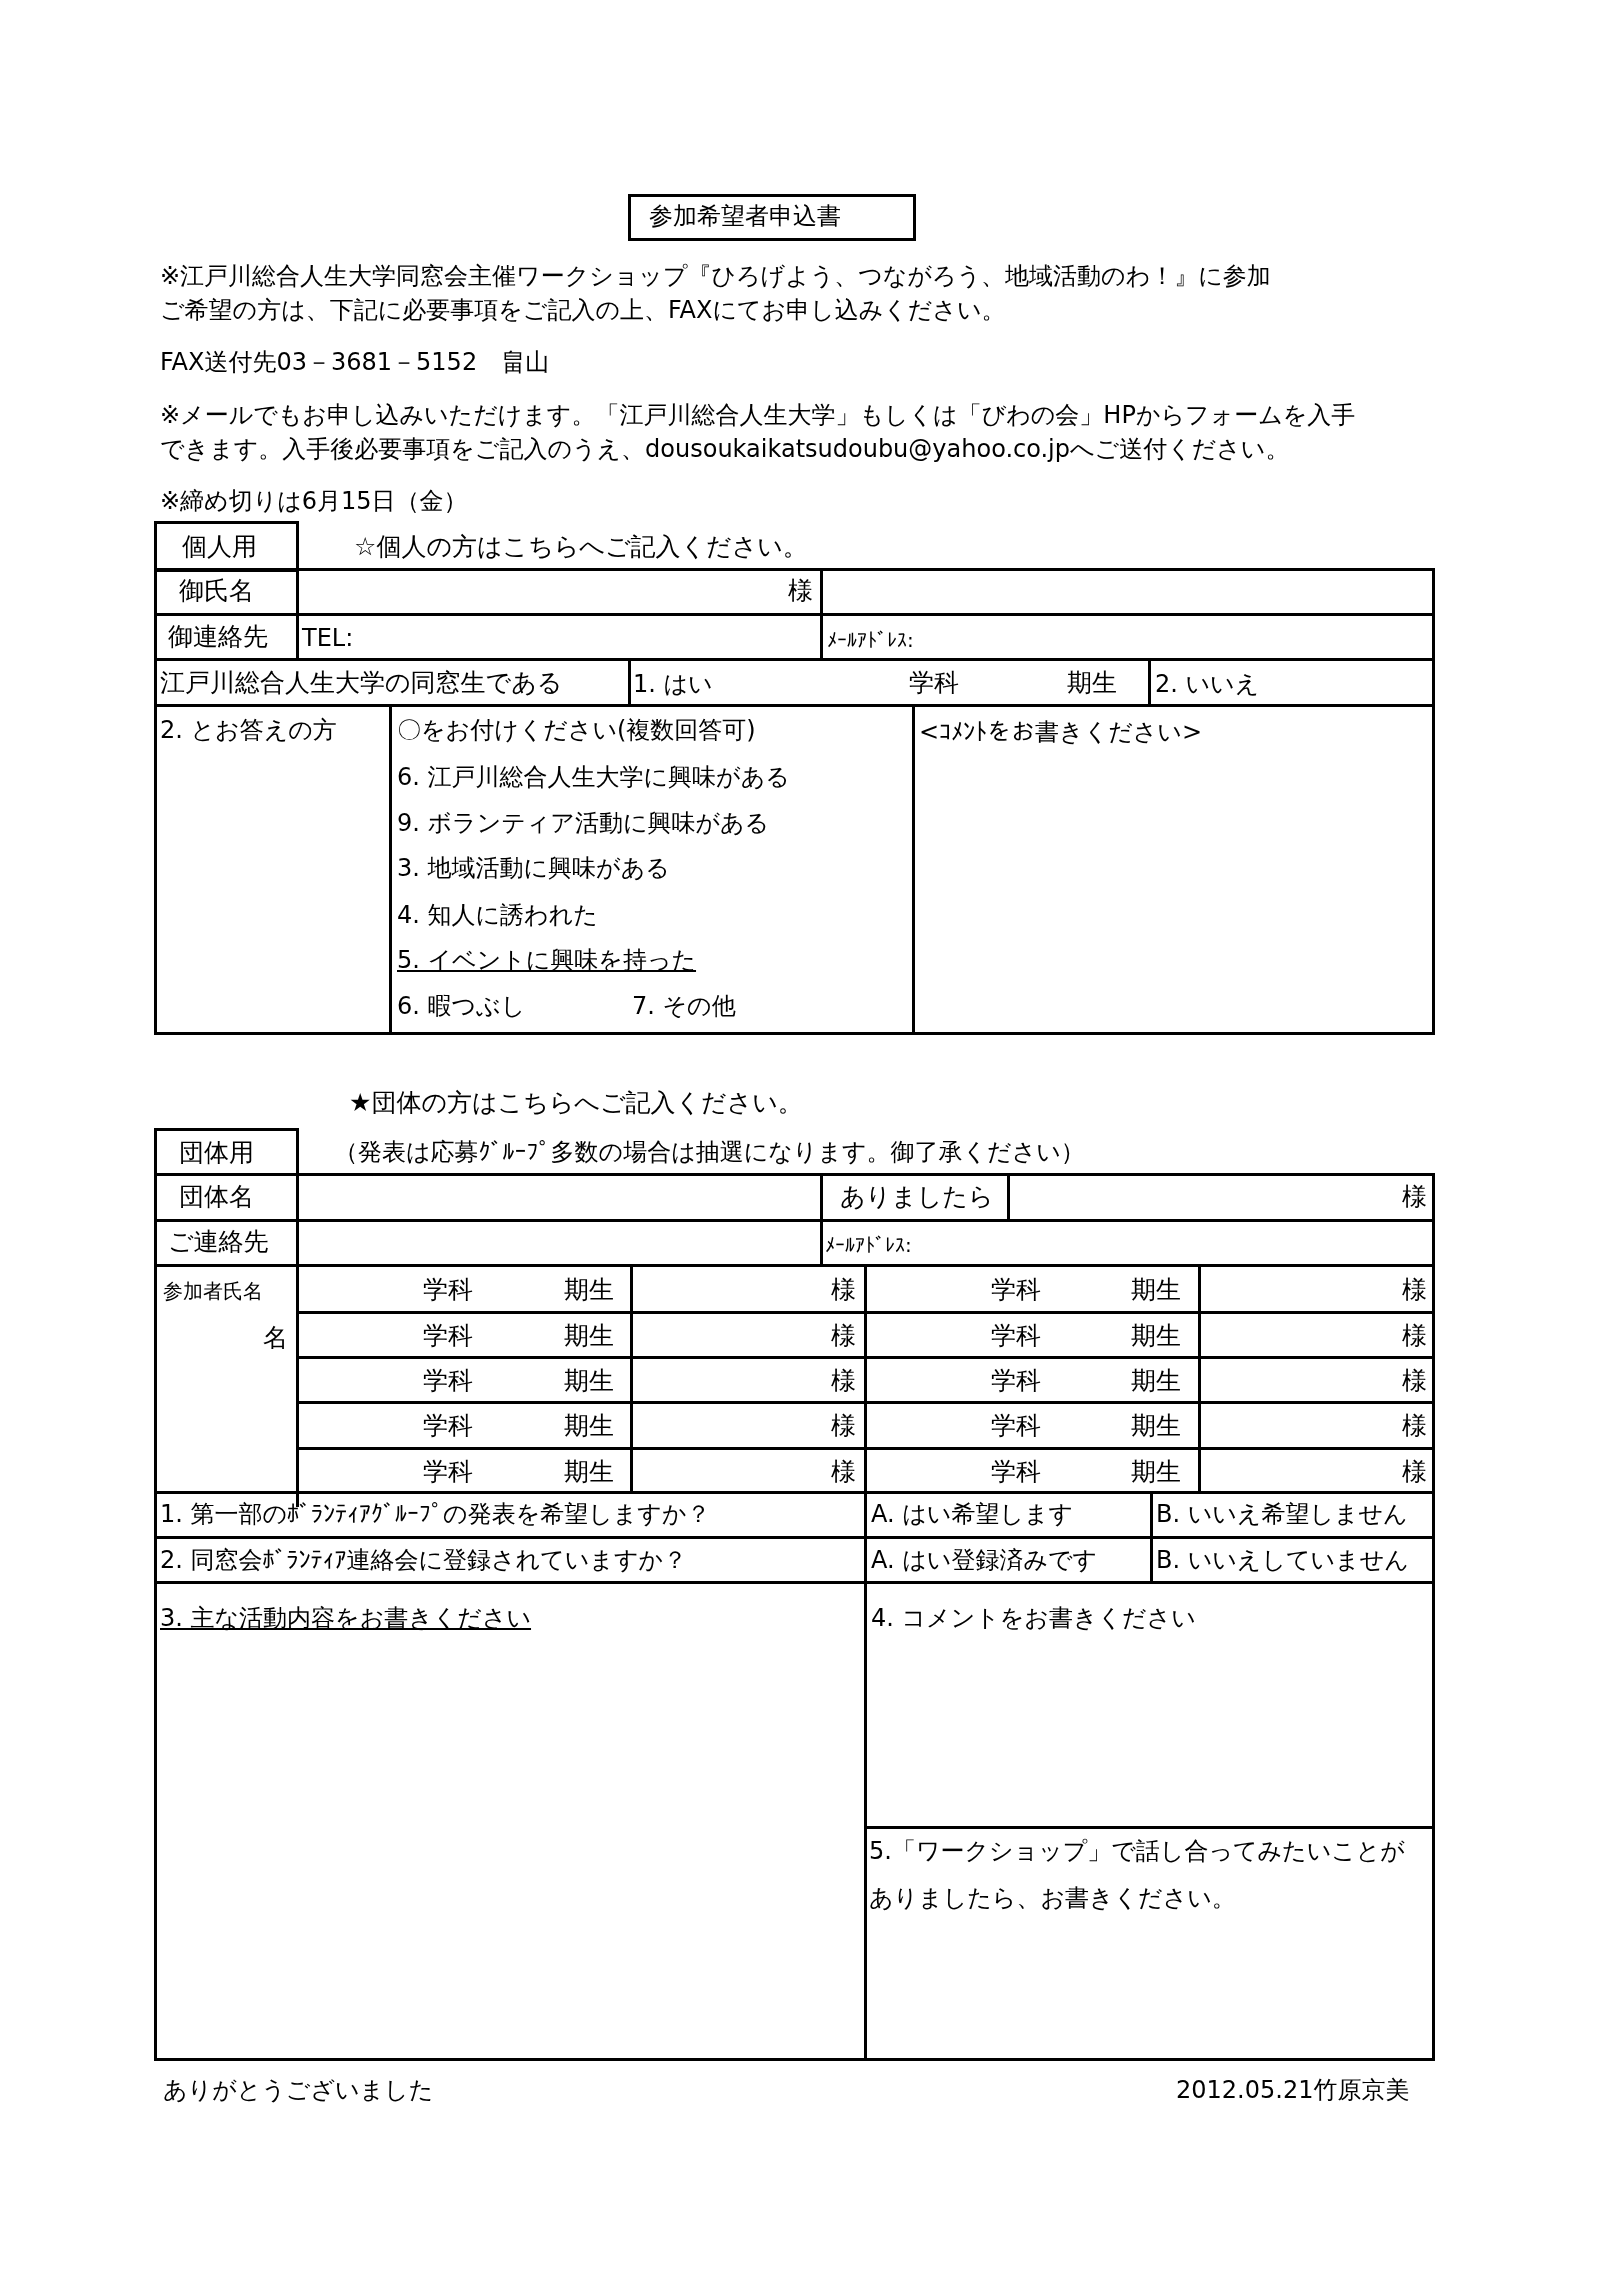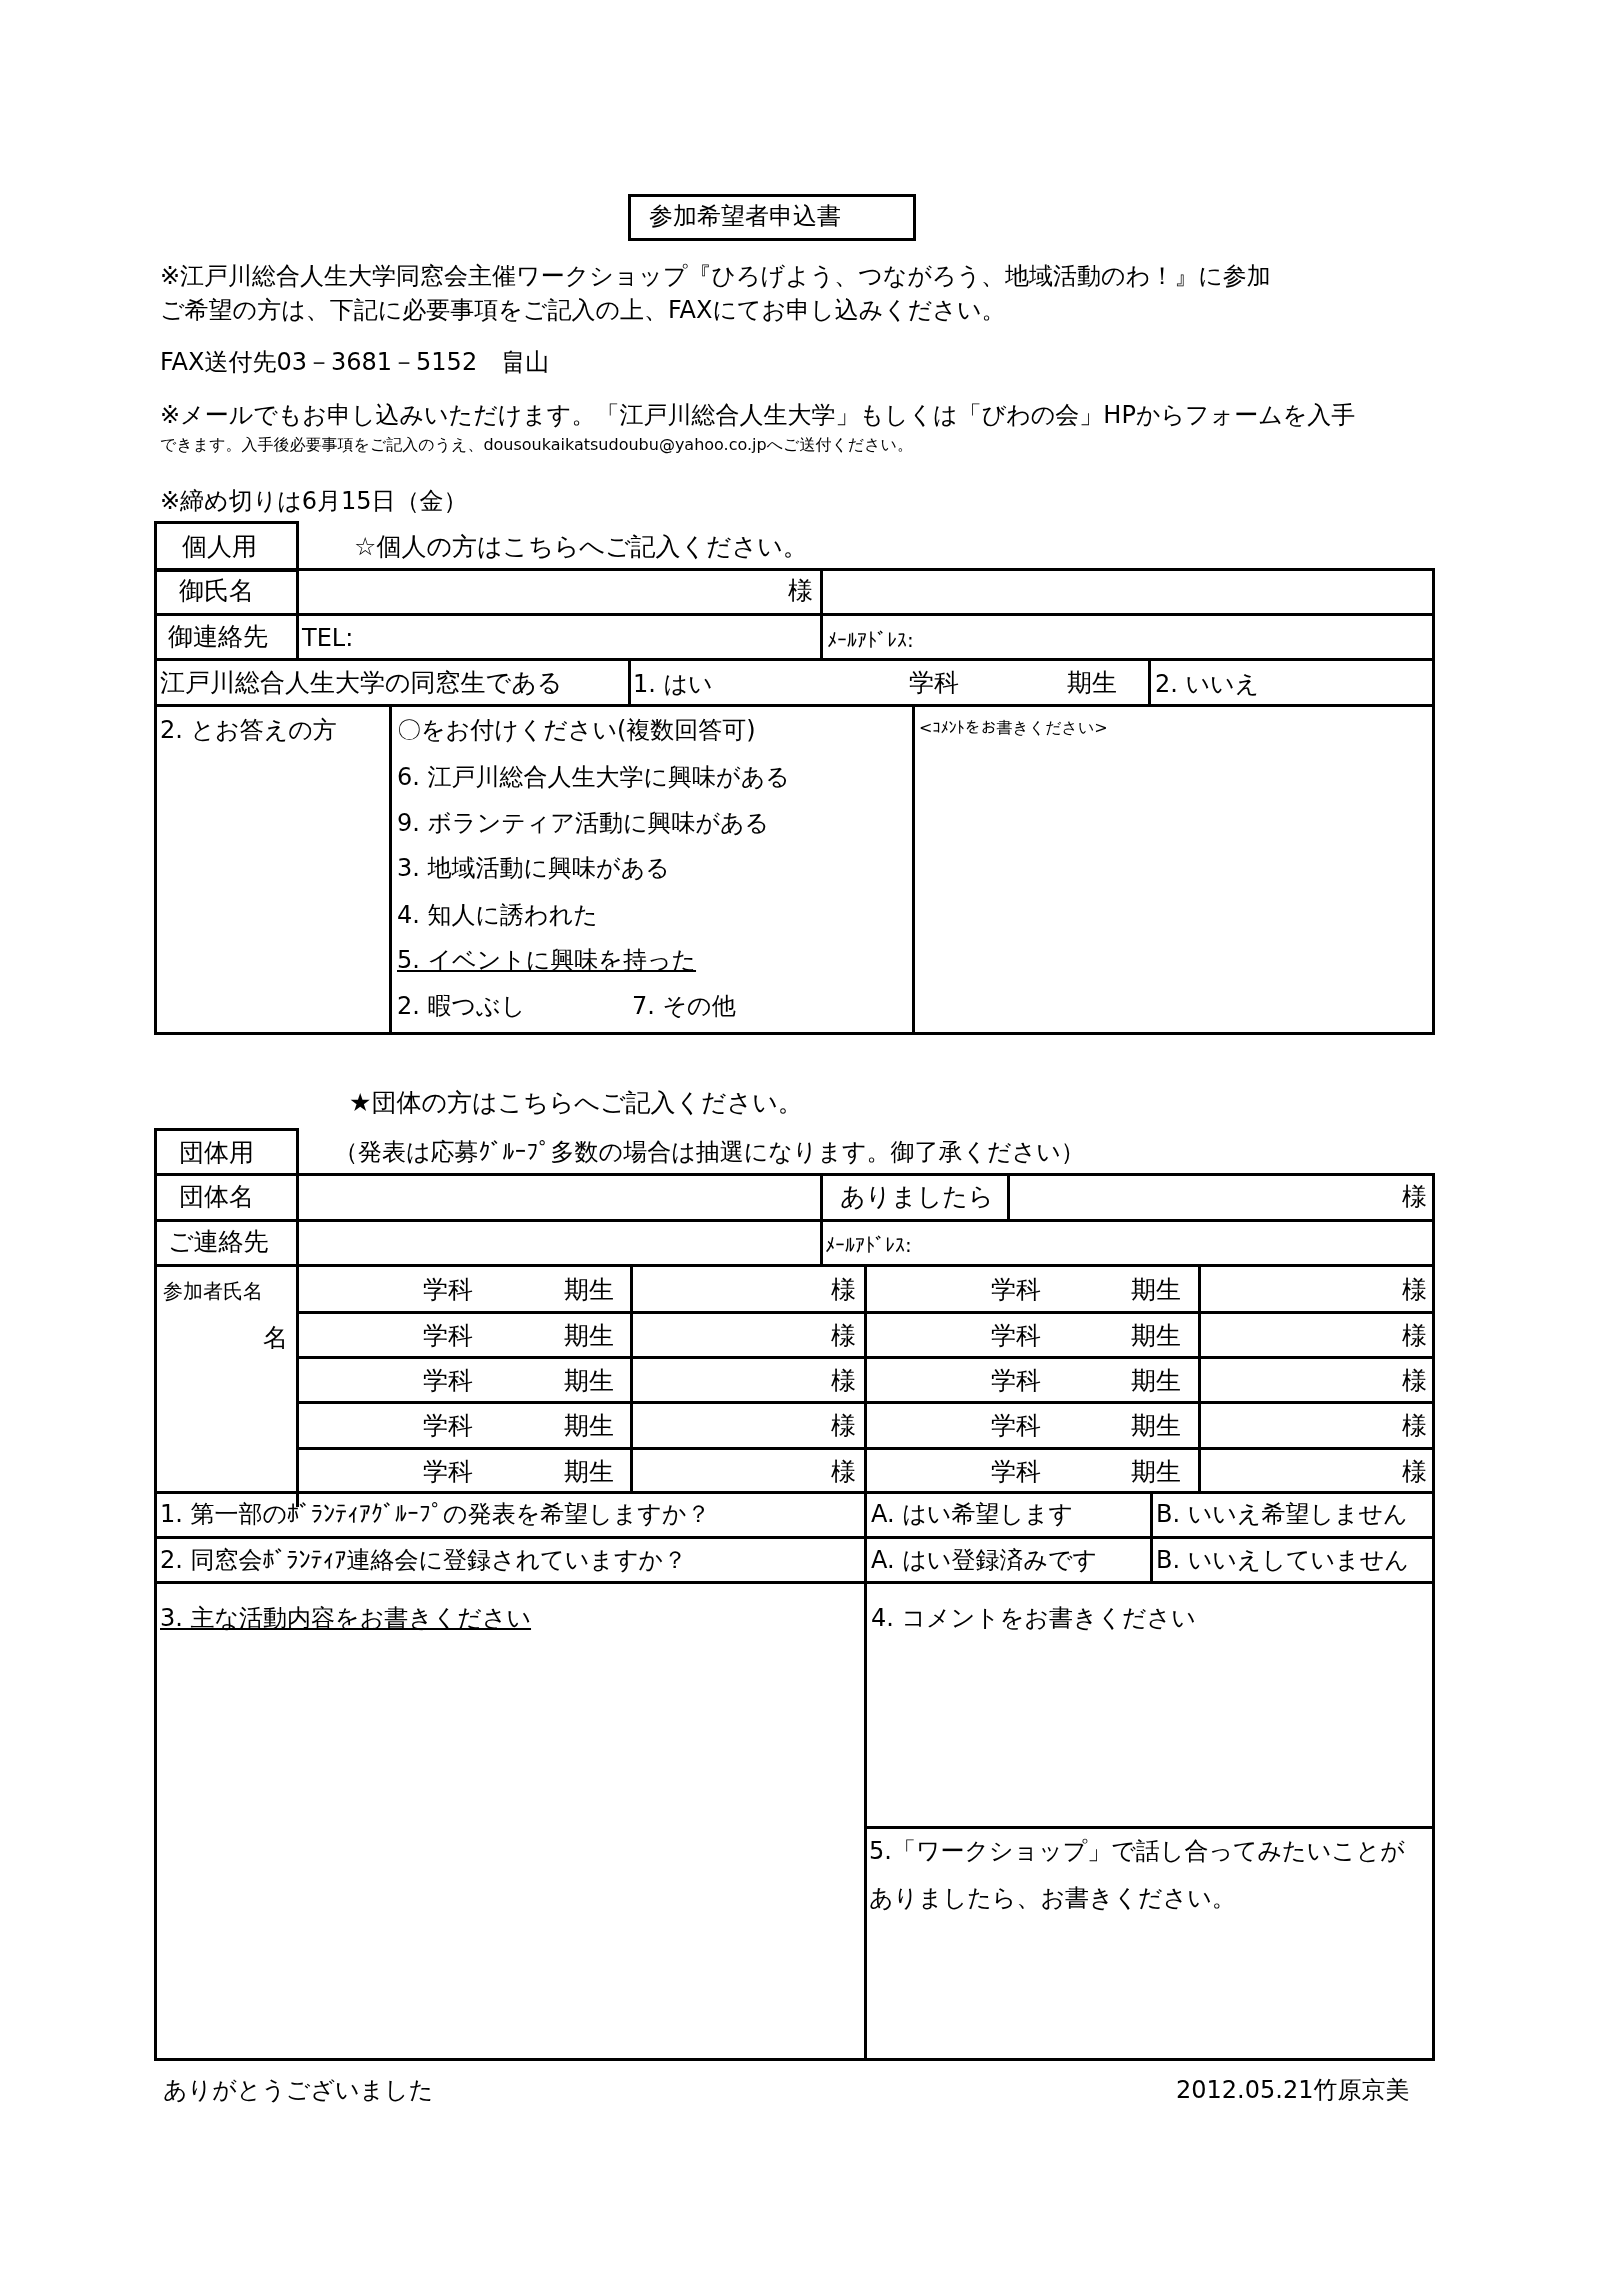--- a/index.html
+++ b/index.html
@@ -4,21 +4,21 @@
 <style>
   html, body { margin:0; padding:0; background:#fff; }
   body { width:1622px; height:2295px; position:relative; overflow:hidden;
          font-family:"DejaVu Sans", "Liberation Sans", sans-serif; color:#000; }
   .txt { position:absolute; white-space:nowrap; line-height:1; }
   .box { position:absolute; border:3.3px solid #000; box-sizing:border-box; }
   .hl { position:absolute; height:3.3px; background:#000; }
   .vl { position:absolute; width:3.3px; background:#000; }
   .f38 { font-size:25px; }
   .f36 { font-size:24px; }
-  .f34 { font-size:16px; }
+  .f34 { font-size:24px; }
   .f30 { font-size:20px; }
   .bold { font-weight:normal; }
   .input-cell { position:absolute; background:transparent; }
 </style>
 </head>
 <body>
 
 <div class="box" style="left:628px;top:194px;width:288px;height:47px;"></div>
 <div class="txt f36 bold" style="left:649px;top:204px;">参加希望者申込書</div>
 
@@ -65,21 +65,21 @@
 <div class="txt f38" style="left:1067px;top:670px;">期生</div>
 <div class="txt f36" style="left:1155px;top:672px;">2. いいえ</div>
 
 <div class="txt f36" style="left:160px;top:718px;">2. とお答えの方</div>
 <div class="txt f36" style="left:397px;top:718px;">〇をお付けください(複数回答可)</div>
 <div class="txt f36" style="left:397px;top:765px;">6. 江戸川総合人生大学に興味がある</div>
 <div class="txt f36" style="left:397px;top:811px;">9. ボランティア活動に興味がある</div>
 <div class="txt f36" style="left:397px;top:856px;">3. 地域活動に興味がある</div>
 <div class="txt f36" style="left:397px;top:903px;">4. 知人に誘われた</div>
 <div class="txt f36" style="left:397px;top:948px;text-decoration:underline;">5. イベントに興味を持った</div>
-<div class="txt f36" style="left:397px;top:994px;">2. 暇つぶし</div>
+<div class="txt f36" style="left:397px;top:994px;">6. 暇つぶし</div>
 <div class="txt f36" style="left:632px;top:994px;">7. その他</div>
 <div class="txt f34" style="left:919px;top:720px;">&lt;ｺﾒﾝﾄをお書きください&gt;</div>
 <div class="input-cell" style="left:919px;top:751px;width:510px;height:279px;"></div>
 
 <div class="txt f38 bold" style="left:349px;top:1090px;">★団体の方はこちらへご記入ください。</div>
 <div class="box" style="left:154px;top:1128px;width:145px;height:48px;"></div>
 <div class="txt f38 bold" style="left:179px;top:1140px;">団体用</div>
 <div class="txt f36" style="left:334px;top:1140px;">（発表は応募ｸﾞﾙｰﾌﾟ多数の場合は抽選になります。御了承ください）</div>
 
 <div class="box" style="left:154px;top:1173px;width:1281px;height:888px;"></div>

